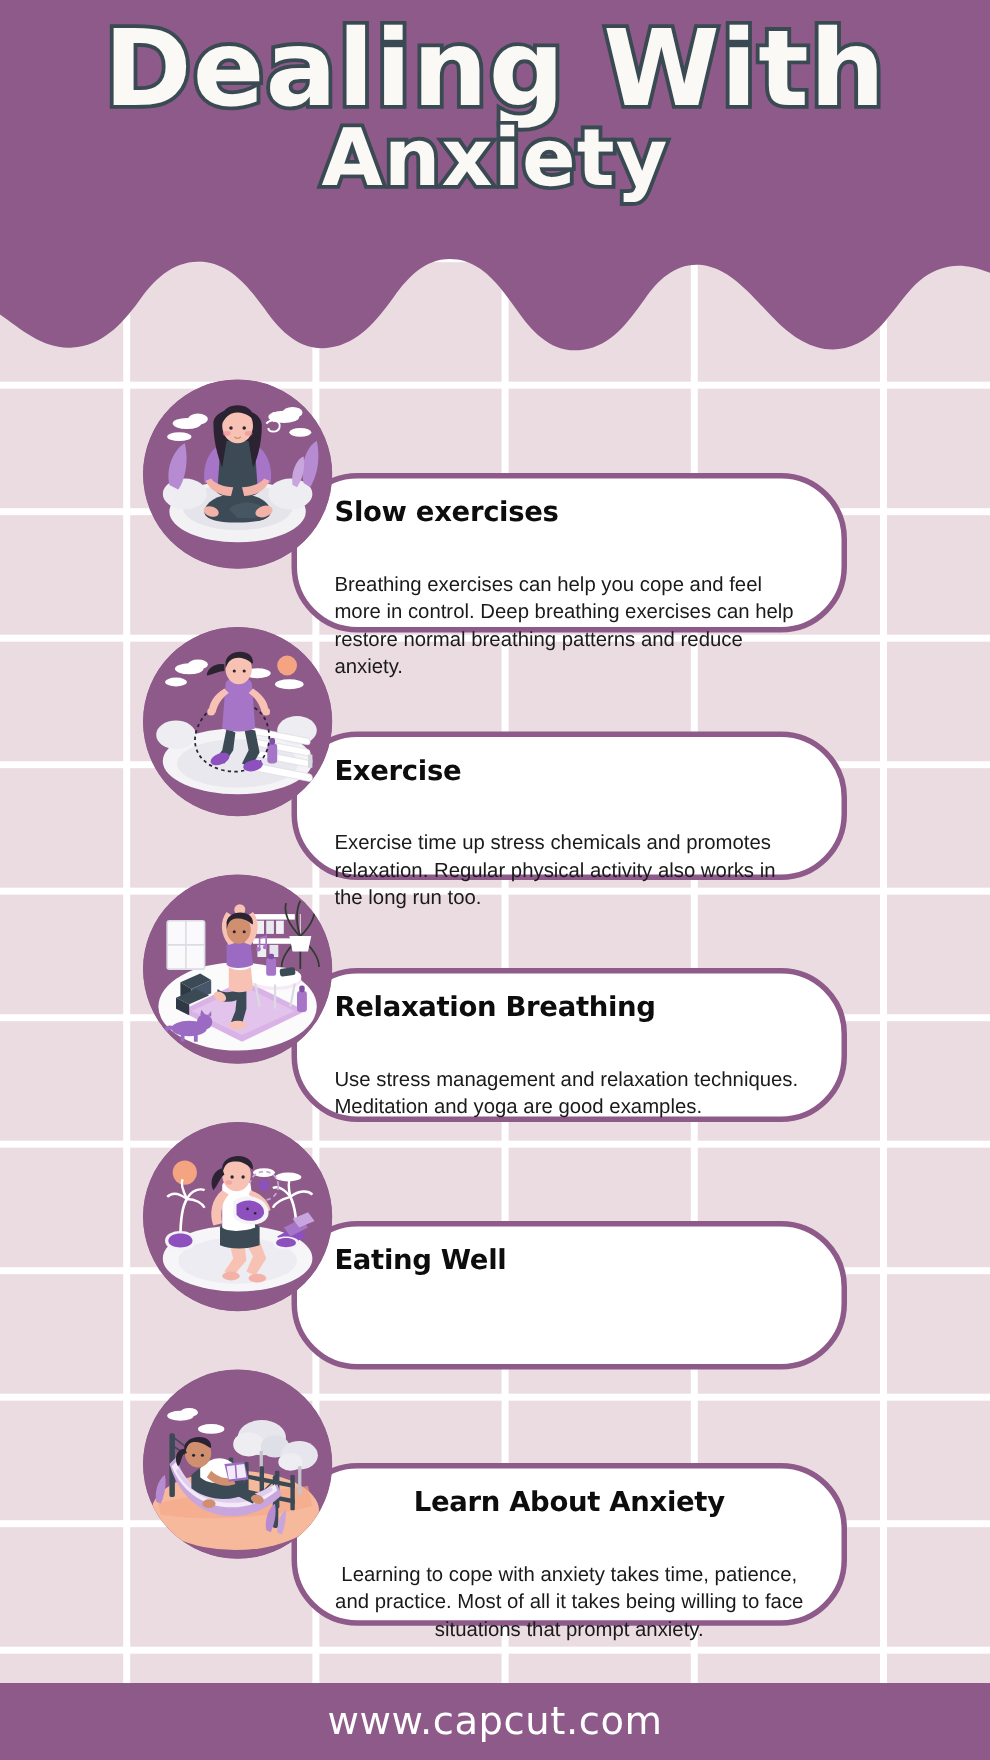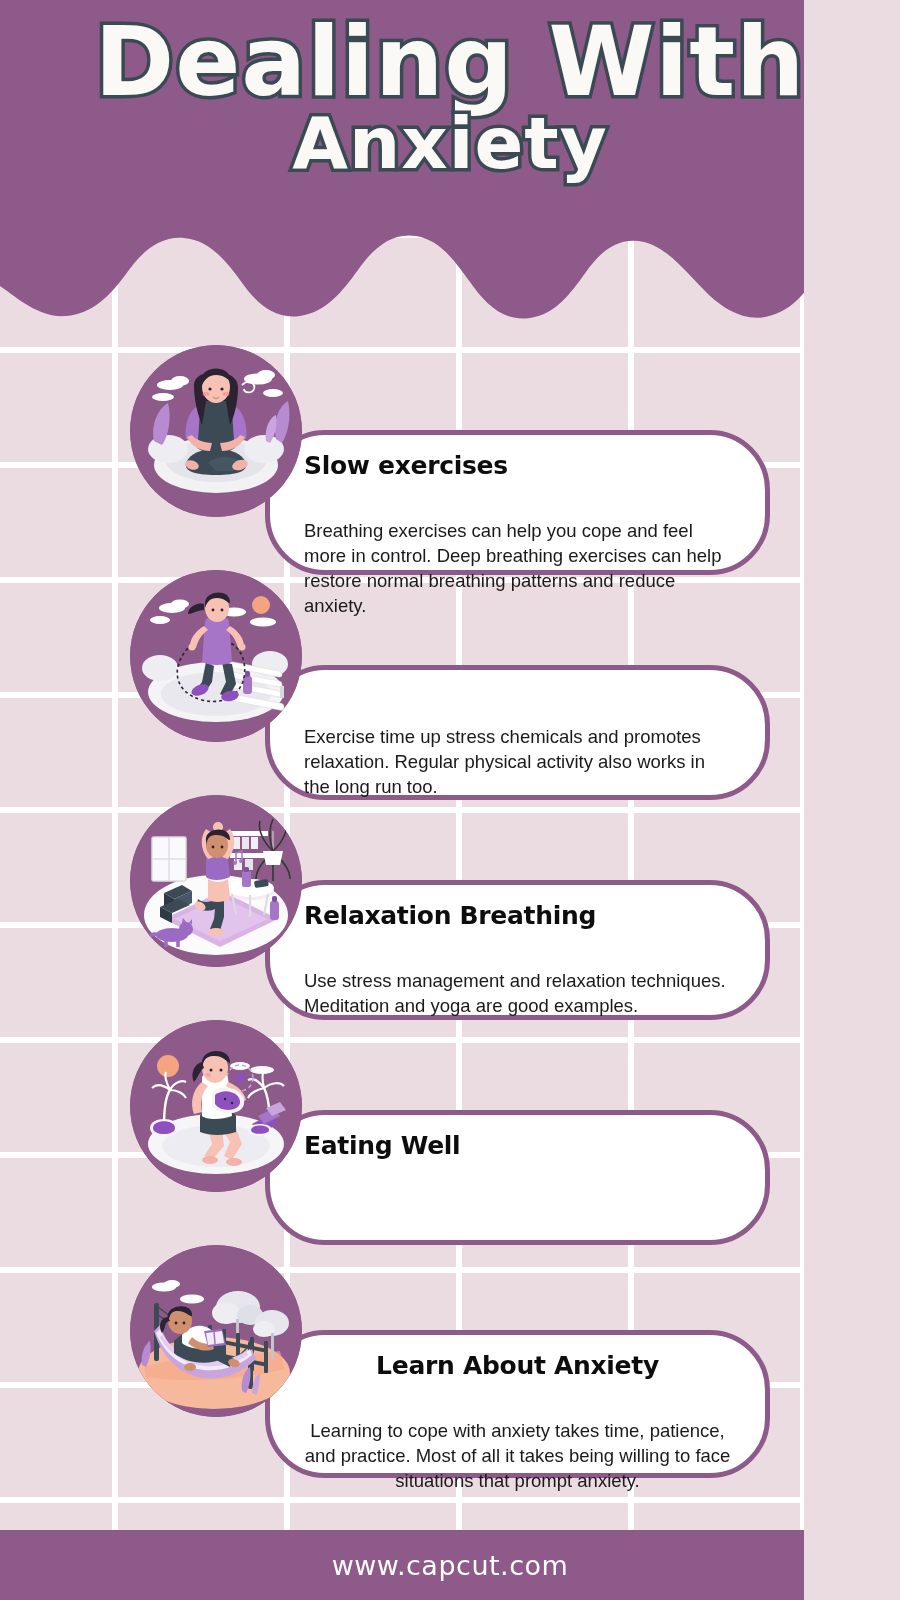--- a/index.html
+++ b/index.html
@@ -6,21 +6,21 @@
 
   html, body {
     width:900px; height:1600px;
     background:#EBDCE2;
     font-family:"Liberation Sans", sans-serif;
     overflow:hidden;
   }
 
   #poster {
     position:relative;
-    width:804px; height:1600px;
+    width:900px; height:1600px;
     background:#EBDCE2;
     overflow:hidden;
     padding-left:32px;
   }
 
   
   .grid-bg {
     position:absolute; inset:0;
     background-image:
       linear-gradient(to right, #FFFFFF 0 6px, transparent 6px 100%),
@@ -121,21 +121,21 @@
   
   .footer {
     position:absolute; left:0; bottom:0;
     width:900px; height:70px;
     background:#8D5A8A;
     display:flex; align-items:center; justify-content:center;
     z-index:20;
   }
   .footer-text {
     font-family:"DejaVu Sans", sans-serif;
-    font-size:27px;
+    font-size:35px;
     color:#FFFFFF;
     letter-spacing:0.5px;
   }
 </style>
 </head>
 <body>
 
 <div id="poster">
 
   <div class="grid-bg"></div>
@@ -262,20 +262,21 @@
         <circle cx="112" cy="77" r="3.5" fill="#F7C2B4"></circle>
 
         <ellipse cx="87" cy="38" rx="12" ry="14" fill="#F7C2B4"></ellipse>
         <path d="M75 34 C74 20 100 18 100 32 C100 36 96 28 87 28 C80 28 77 32 75 38 Z" fill="#2B2332"></path>
         <path d="M74 34 C66 32 58 38 58 44 C62 44 68 40 74 40 Z" fill="#2B2332"></path>
         <circle cx="83" cy="40" r="1.4" fill="#2B2332"></circle>
         <circle cx="92" cy="40" r="1.4" fill="#2B2332"></circle>
       </svg>
     </div>
     <div class="card">
+      <div class="card-title">Exercise</div>
       <div class="card-body">Exercise time up stress chemicals and promotes relaxation. Regular physical activity also works in the long run too.</div>
     </div>
   </div>
 
   <div class="row" id="row3" style="top:795px;">
     <div class="circle">
       <svg viewBox="0 0 172 172">
         <circle cx="86" cy="86" r="86" fill="#8D5A8A"></circle>
         <ellipse cx="86" cy="120" rx="72" ry="40" fill="#FBFBFC"></ellipse>
 

